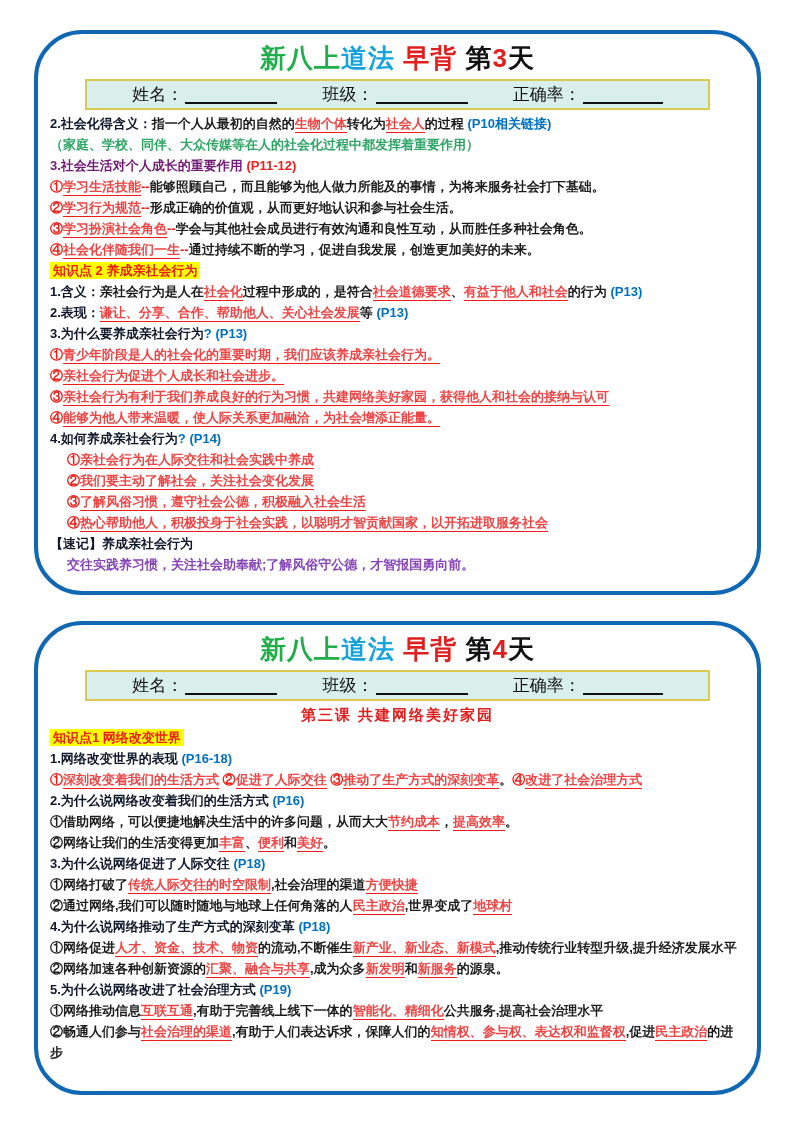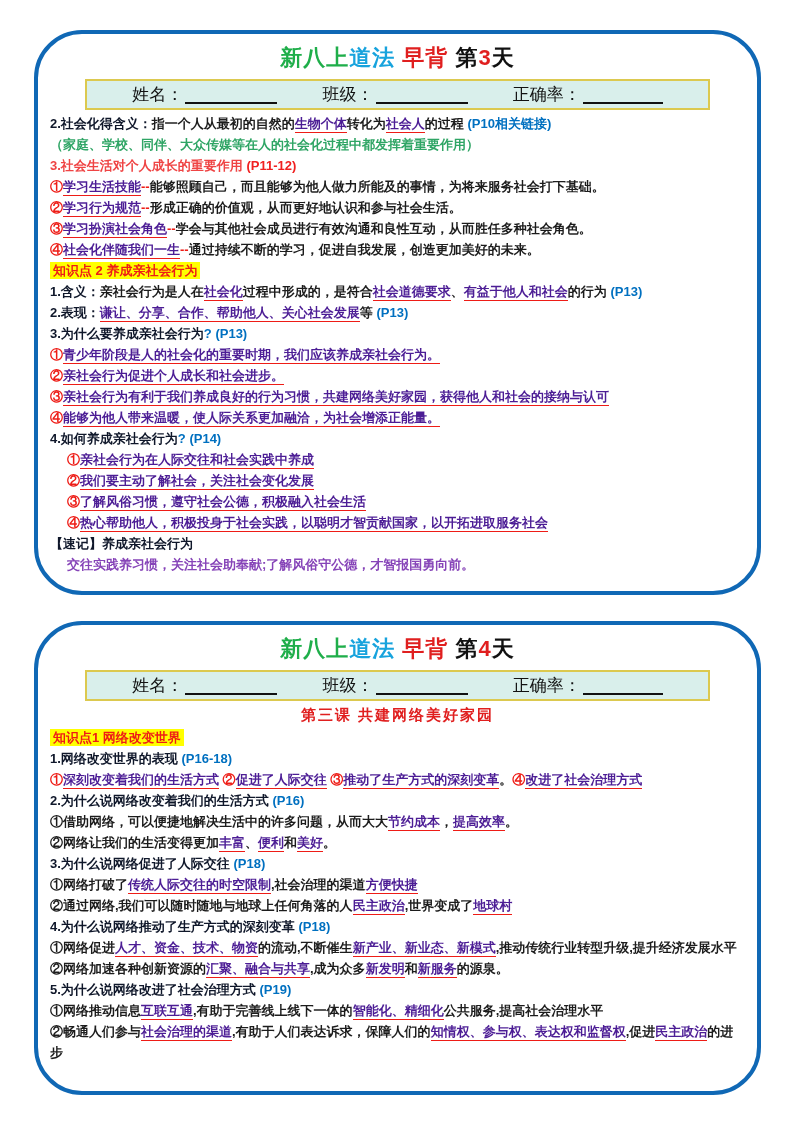--- a/index.html
+++ b/index.html
@@ -7,21 +7,21 @@
   body { font-family: "Liberation Sans", sans-serif; position: relative; }
 
   .card {
     position: absolute; left: 34px; width: 727px;
     border: 4px solid #1068b5; border-radius: 48px;
     background: #fff; padding: 6px 12px 4px 12px; overflow: hidden;
   }
   .card1 { top: 30px; height: 565px; }
   .card2 { top: 621px; height: 474px; }
 
-  .card-title { text-align: center; font-size: 22px; font-weight: 800; line-height: 36px; letter-spacing: 1px; }
+  .card-title { text-align: center; font-size: 26px; font-weight: 800; line-height: 36px; letter-spacing: 1px; }
   .t-green { color: #1fae4a; }
   .t-cyan  { color: #17a3dd; }
   .t-red   { color: #e01f1f; }
   .t-black { color: #111; }
 
   .form-row {
     width: 625px; margin: 3px auto 3px auto; height: 31px;
     background: #d9efeb; border: 2px solid #dcc94f;
     display: flex; align-items: center; justify-content: space-evenly;
   }
@@ -31,25 +31,25 @@
   .blank.small { width: 80px; }
 
   .lesson-subtitle { text-align: center; color: #e01f1f; font-weight: 800; font-size: 15px; line-height: 21px; letter-spacing: 2px; }
 
   .content { margin-top: 2px; }
   .line { font-size: 13px; line-height: 21px; font-weight: 600; color: #1c1c1c; }
   .line.ind { padding-left: 17px; }
 
   .sg-b  { color: #0f172a; font-weight: 800; }
   .sg-pr { color: #0070c0; font-weight: 700; }
-  .sg-rb { color: #ef4444; font-weight: 800; }
+  .sg-rb { color: #701a75; font-weight: 800; }
   .sg-rr { color: #f02020; font-weight: 700; }
   .sg-k  { color: #1c1c1c; }
   .sg-r  { color: #ee1c16; }
-  .sg-ru { color: #4c1d95; border-bottom: 1.5px solid #ee1c16; padding-bottom: 0.5px; }
+  .sg-ru { color: #ef4444; border-bottom: 1.5px solid #ee1c16; padding-bottom: 0.5px; }
   .sg-g  { color: #2fa565; }
   .sg-p  { color: #8644b8; }
   .sg-hl { background: #ffff00; color: #ee1c16; font-weight: 800; padding: 1px 3px; }
 </style>
 </head>
 <body>
 
 <div class="card card1">
   <div class="card-title">
     <span class="t-green">新八上</span><span class="t-cyan">道法</span><span class="t-red"> 早背 </span><span class="t-black">第</span><span class="t-red">3</span><span class="t-black">天</span>

